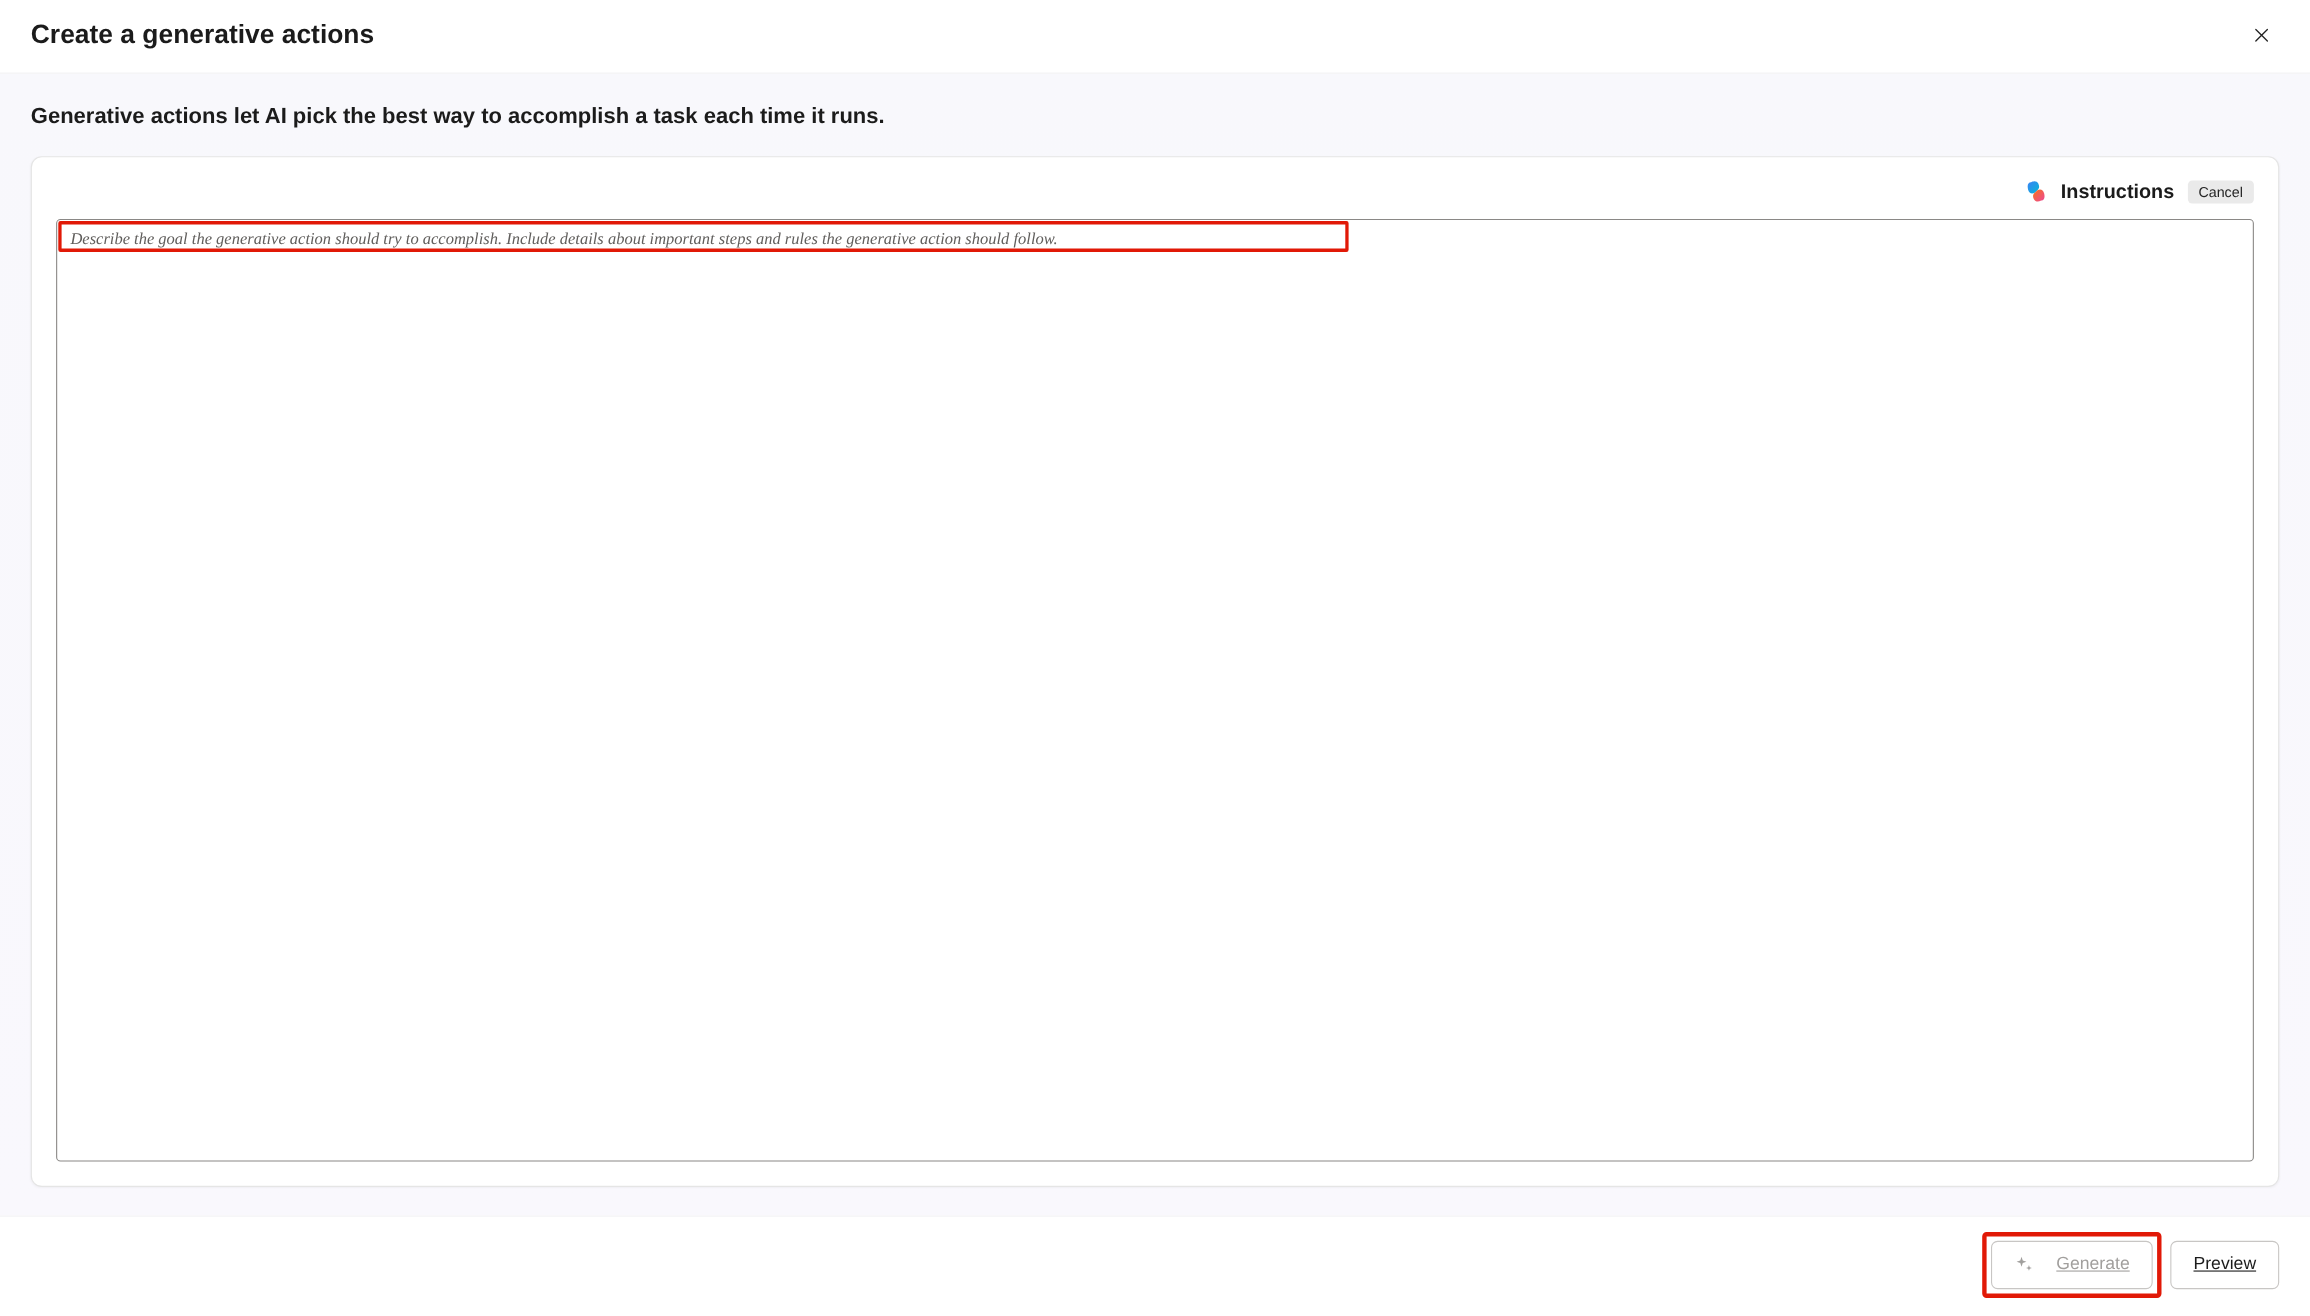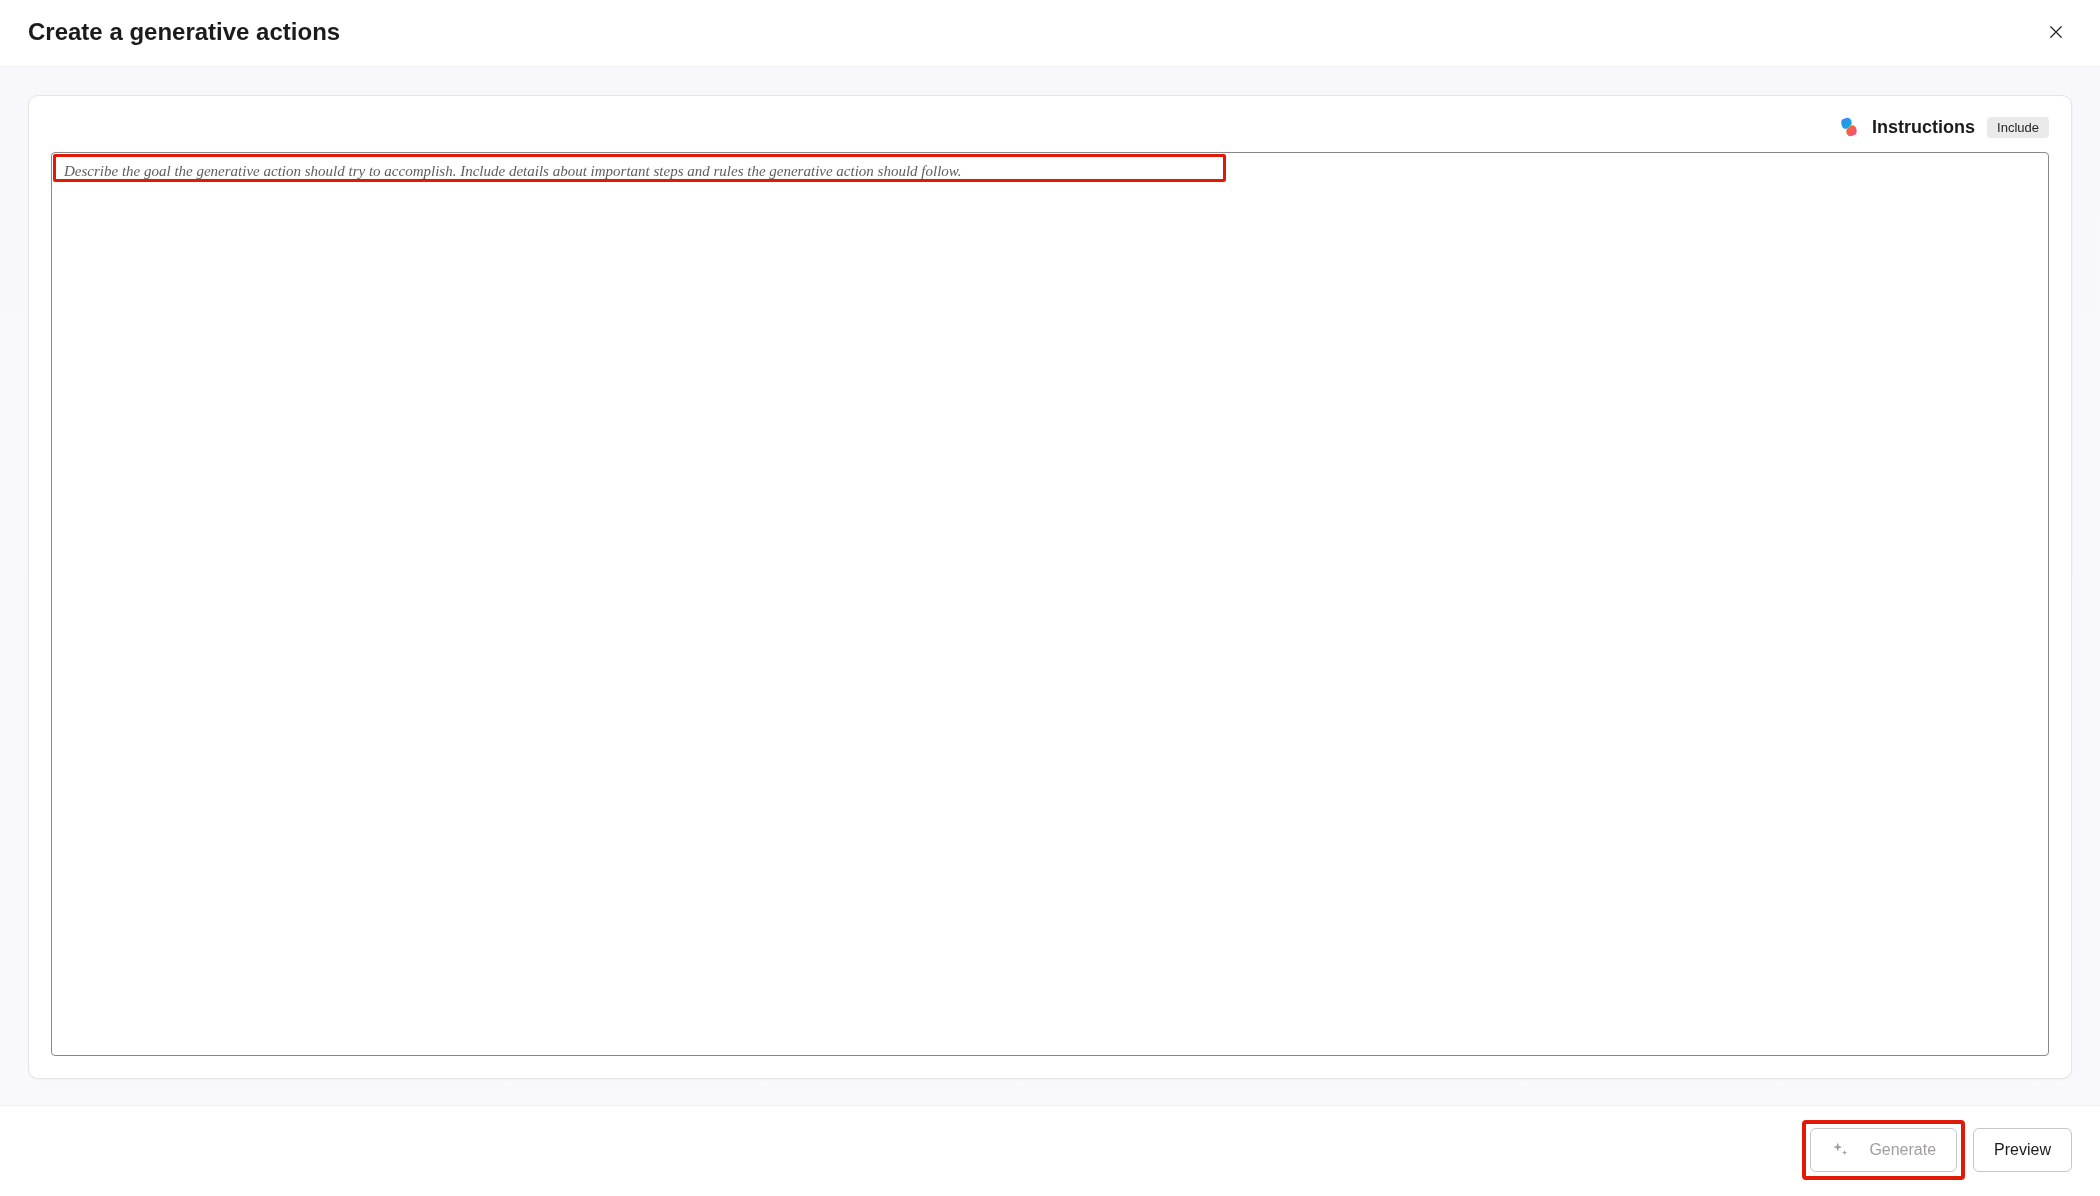--- a/index.html
+++ b/index.html
@@ -131,20 +131,21 @@
       min-width: 92px;
       padding: 0 20px;
       font-size: 16px;
       border-radius: 6px;
       cursor: pointer;
       display: inline-flex;
       align-items: center;
       justify-content: center;
       gap: 20px;
       font-family: inherit;
+      text-decoration: underline;
     }
     .btn-cancel {
       background: #ffffff;
       border: 1px solid #c8c6c4;
       color: #1b1b1b;
     }
     .btn-generate {
       background: #ffffff;
       border: 1px solid #c8c6c4;
       color: #a19f9d;
@@ -167,41 +168,42 @@
 <div class="titlebar">
   <h1>Create a generative actions</h1>
   <button class="close-btn" aria-label="Close">
     <svg viewBox="0 0 24 24" fill="none">
       <path d="M5 5 L19 19 M19 5 L5 19" stroke-linecap="round"></path>
     </svg>
   </button>
 </div>
 
 <div class="subheader-region">
+  <div class="description">Generative actions let AI pick the best way to accomplish a task each time it runs.</div>
 
   <div class="card">
     <div class="card-header">
       <span class="copilot-logo">
         <svg viewBox="0 0 24 24" width="22" height="22">
           <path d="M7 3 C4 3 3 6 4 10 C5 14 8 15 11 13 L13 11 C16 9 15 6 14 4 C13 2 10 1 7 3 Z" fill="url(#g1)"></path>
           <path d="M17 21 C20 21 21 18 20 14 C19 10 16 9 13 11 L11 13 C8 15 9 18 10 20 C11 22 14 23 17 21 Z" fill="url(#g2)"></path>
           <defs>
             <linearGradient id="g1" x1="0" y1="0" x2="1" y2="1">
               <stop offset="0" stop-color="#3b82f6"></stop>
                 <stop offset="1" stop-color="#06b6d4"></stop>
             </linearGradient>
             <linearGradient id="g2" x1="0" y1="0" x2="1" y2="1">
               <stop offset="0" stop-color="#f97316"></stop>
                 <stop offset="1" stop-color="#ec4899"></stop>
             </linearGradient>
           </defs>
         </svg>
       </span>
       <span class="card-title">Instructions</span>
-      <span class="badge">Include</span>
+      <span class="badge">Cancel</span>
     </div>
 
     <div class="ta-wrap overlay-container">
       <textarea class="instructions" placeholder="Describe the goal the generative action should try to accomplish. Include details about important steps and rules the generative action should follow." style=""></textarea>
       <div class="red-outline-placeholder" style="left:2px; top:2px; width:1173px; height:28px;"></div>
     </div>
   </div>
 </div>
 
 <div class="footer">

